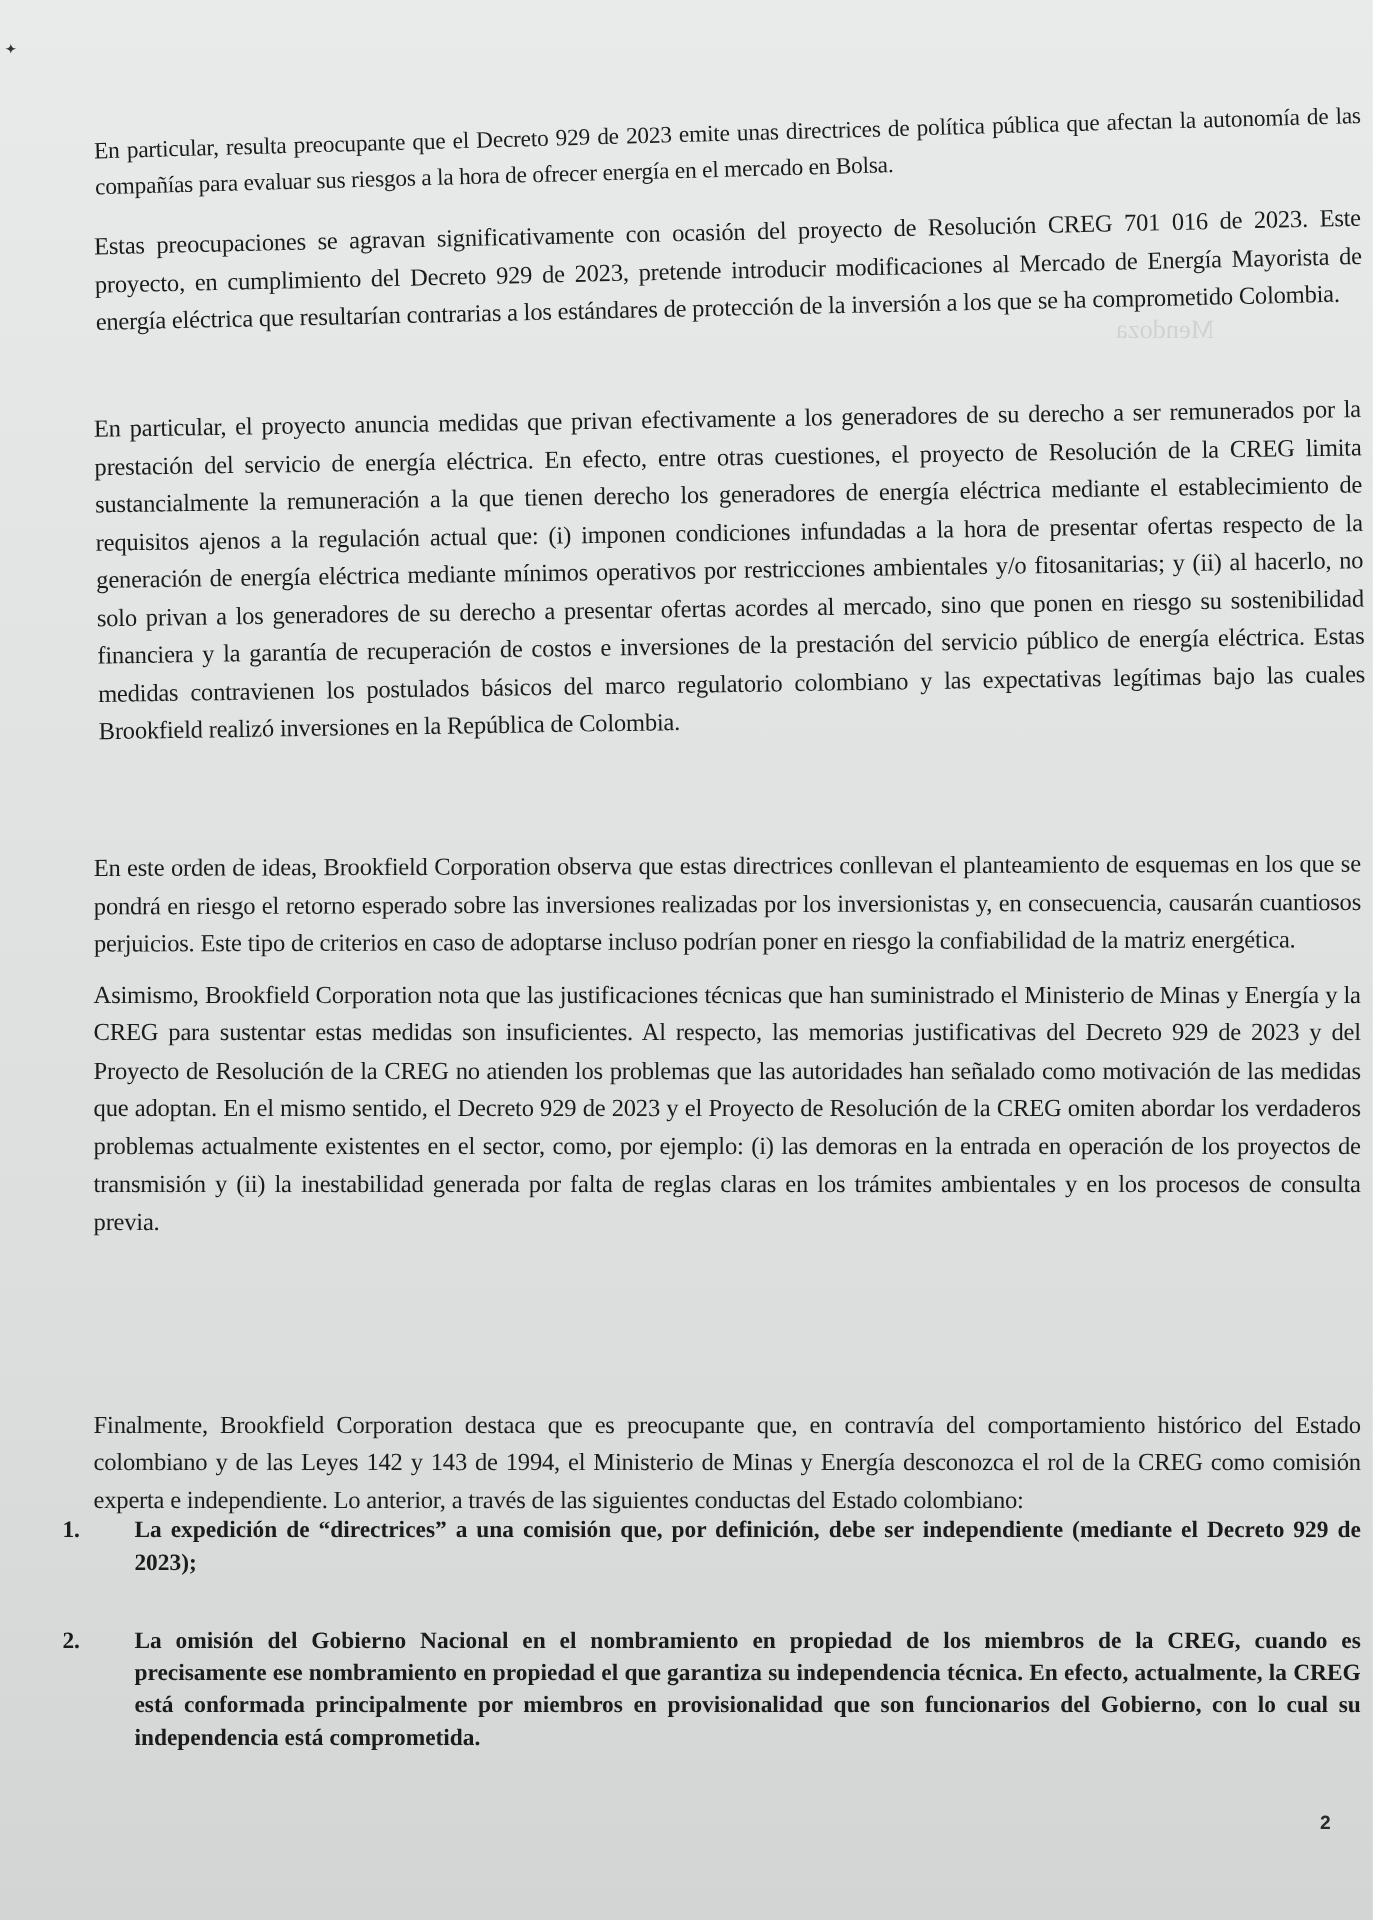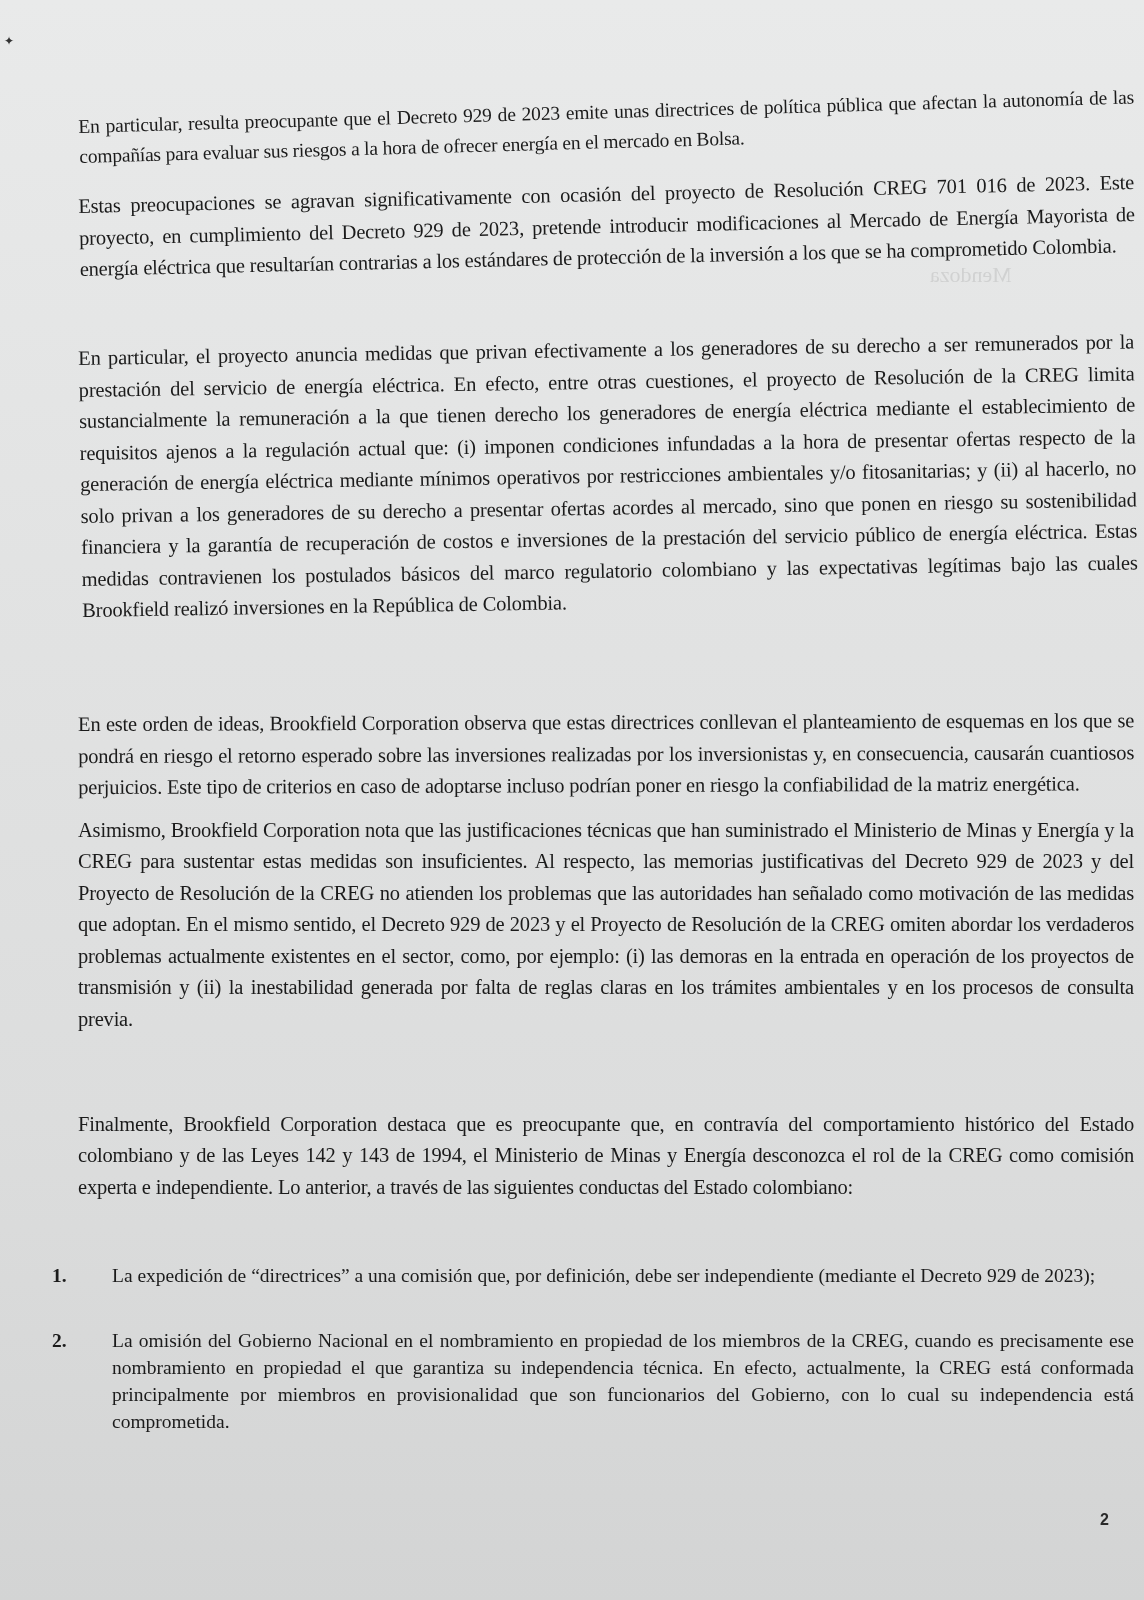--- a/index.html
+++ b/index.html
@@ -34,40 +34,40 @@
       font-size: 20.5px;
       line-height: 31.5px;
       text-align: justify;
       letter-spacing: -0.2px;
     }
     .p1 { top: 92px; transform: rotate(-1.6deg); transform-origin: left top; font-size: 19.5px; line-height: 30px; }
     .p2 { top: 170px; transform: rotate(-1.3deg); transform-origin: left top; }
     .p3 { top: 322px; transform: rotate(-0.9deg); transform-origin: left top; }
     .p4 { top: 688px; transform: rotate(-0.2deg); transform-origin: left top; }
     .p5 { top: 794px; }
-    .p6 { top: 1088px; }
+    .p6 { top: 1152px; }
     .list {
       position: absolute;
       left: 52px;
       width: 1082px;
       font-size: 19.5px;
       line-height: 27px;
     }
     .list-item {
       display: flex;
       margin-bottom: 38px;
     }
     .list-num {
       width: 60px;
       flex: 0 0 60px;
       font-weight: bold;
     }
     .list-text {
       flex: 1;
-      font-weight: normal;
+      font-weight: bold;
       text-align: justify;
     }
     .page-number {
       position: absolute;
       left: 1100px;
       top: 1511px;
       font-family: "Liberation Sans", sans-serif;
       font-weight: bold;
       font-size: 16px;
       color: #2a2a2a;

